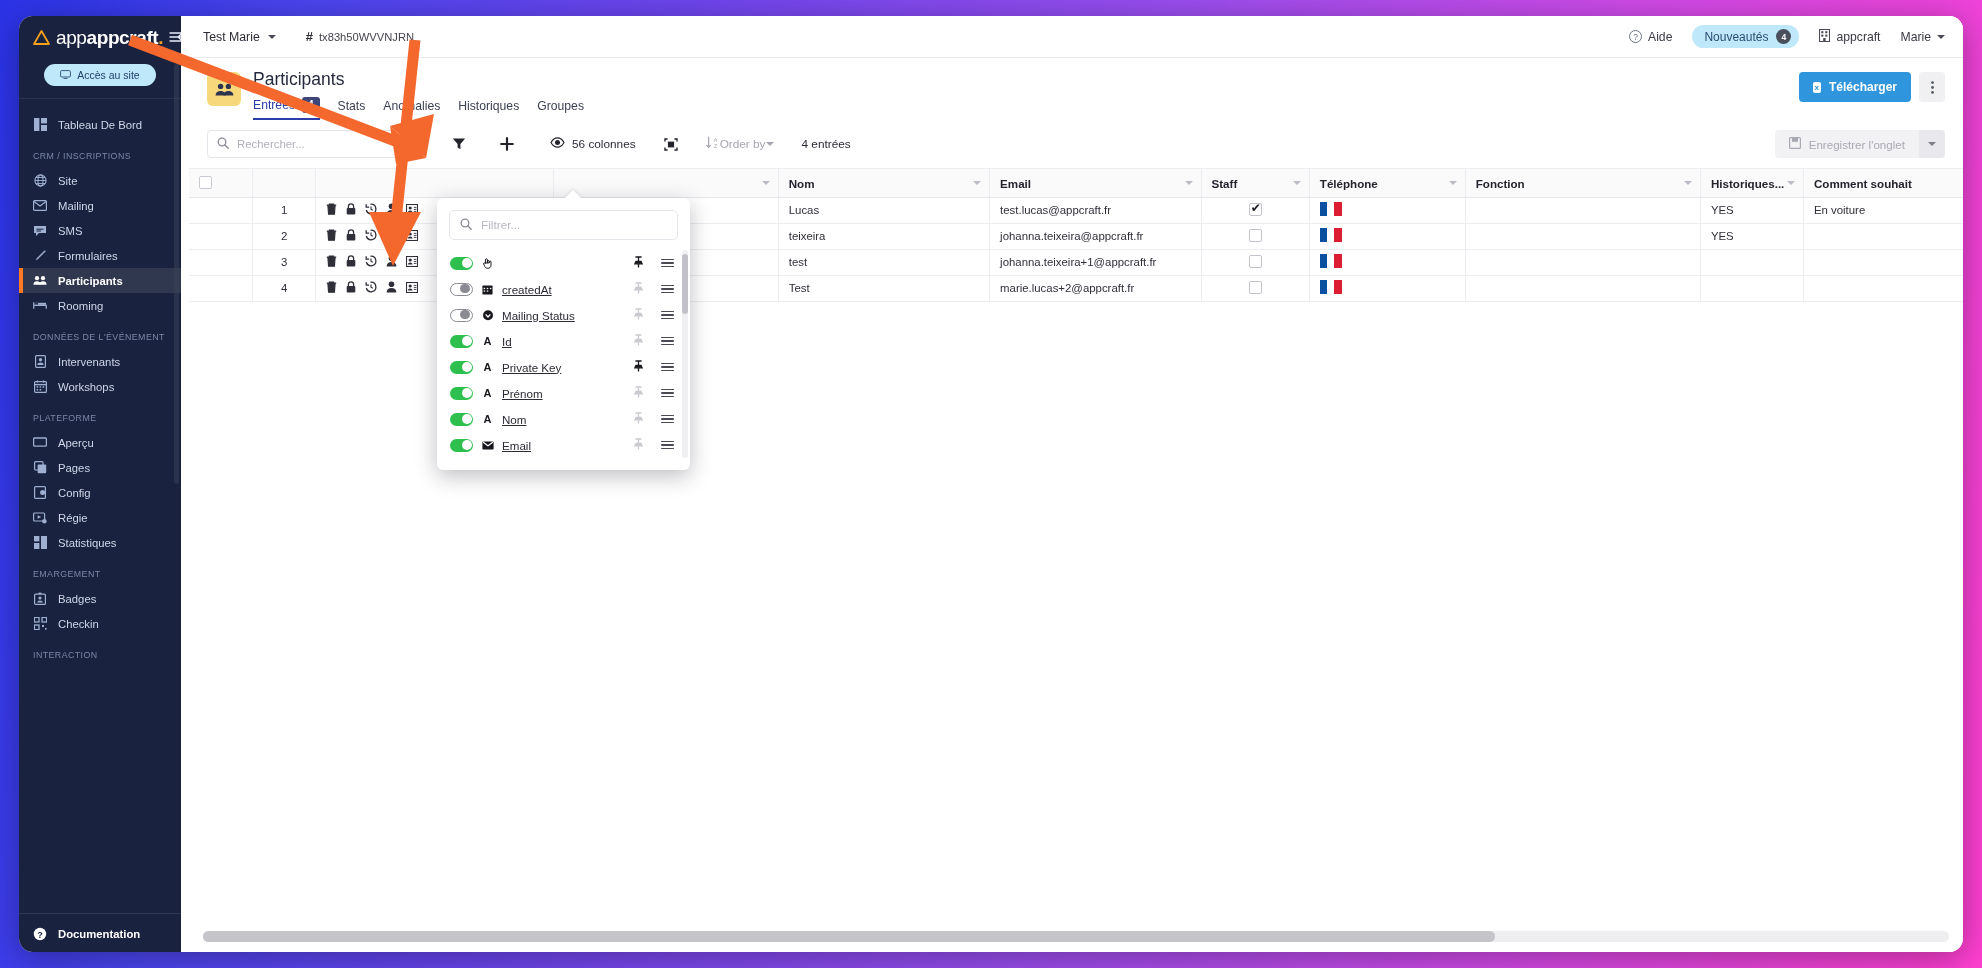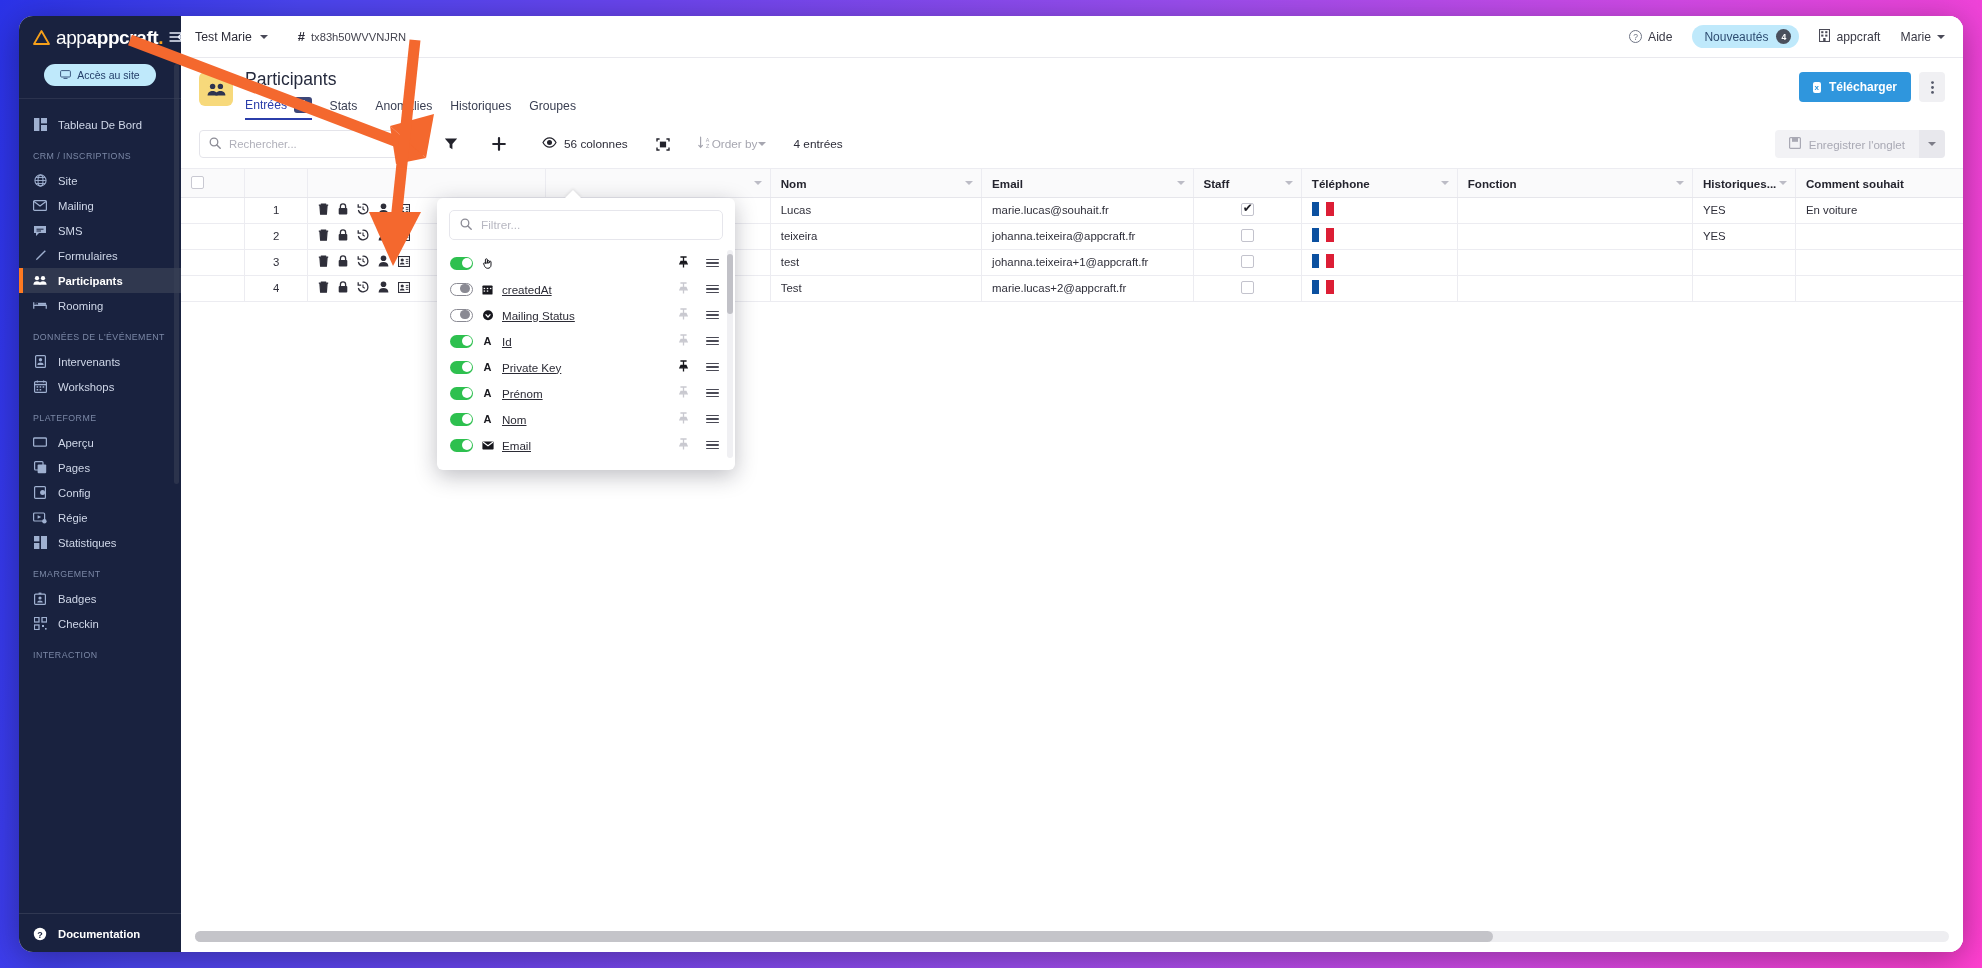--- a/index.html
+++ b/index.html
@@ -69,21 +69,21 @@
   .nav-item.active { background: #30384f; color: #fff; font-weight: 700; }
   .nav-item.active::before {
     content: ""; position: absolute; left: 0; top: 0; bottom: 0;
     width: 3.5px; background: #ff7a21;
   }
   .nav-item.active .ico { color: #fff; }
   .nav-bottom { border-top: 1px solid rgba(255,255,255,.10); padding: 7px 0 6px; }
   .nav-bottom .nav-item { font-weight: 700; color: #ffffff; }
 
   
-  .main { flex: 1 1 auto; display: flex; flex-direction: column; min-width: 0; background: #fff; }
+  .main { flex: 1 1 auto; display: flex; flex-direction: column; min-width: 0; background: #fff; margin-left: 8px; }
 
   
   .topbar {
     height: 42px; flex: 0 0 42px; border-bottom: 1px solid #e9e9ee;
     display: flex; align-items: center; padding: 0 18px 0 14px; gap: 0;
     background: #fff;
   }
   .tb-event { display:flex; align-items:center; gap:8px; font-size: 12.3px; color: #2c2c38; cursor: pointer;}
   .caret { width:0;height:0;border-left:4px solid transparent;border-right:4px solid transparent;border-top:4.5px solid #4a4a58;display:inline-block;}
   .tb-code { display:flex; align-items:center; gap:6px; margin-left: 30px; color:#44444f; font-size: 11.2px;}
@@ -198,21 +198,21 @@
 
   
   .hscroll {
     position:absolute; left:0; right:0; bottom:9px; height: 12px; padding: 0 14px;
   }
   .hscroll .track { background:#eeeef1; height:11px; border-radius:6px; }
   .hscroll .thumb { background:#c4c4c9; height:11px; border-radius:6px; width: 74%; }
 
   
   .popover {
-    position:absolute; left: 418px; top: 182px; width: 298px;
+    position:absolute; left: 418px; top: 182px; width: 253px;
     background:#fff; border-radius:6px; box-shadow: 0 6px 22px rgba(20,20,40,.28);
     z-index: 40; padding: 10px 0 8px 0;
   }
   .popover::before {
     content:""; position:absolute; top:-8px; left: 127px;
     border-left:9px solid transparent; border-right:9px solid transparent; border-bottom:9px solid #fff;
     filter: drop-shadow(0 -2px 1px rgba(0,0,0,.06));
   }
   .pop-search {
     margin: 2px 12px 10px 12px; border:1px solid #e6e6ec; border-radius:5px; height:30px;
@@ -698,21 +698,21 @@
                 <span><svg width="12" height="11" viewBox="0 0 12 11">
                       <rect x="0.5" y="0.5" width="11" height="10" fill="none" stroke="#2f2f3a" stroke-width="1.1"></rect>
                       <circle cx="4.2" cy="4" r="1.6" fill="#2f2f3a"></circle>
                       <path d="M1.9 8.6c0-1.3 1-2 2.3-2s2.3.7 2.3 2z" fill="#2f2f3a"></path>
                       <path d="M7.8 3.4h2.6M7.8 5.4h2.6M7.8 7.4h2.6" stroke="#2f2f3a" stroke-width=".9"></path>
                     </svg></span>
               </div>
             </td>
             <td></td>
             <td>Lucas</td>
-            <td>marie.lucas@souhait.fr</td>
+            <td>test.lucas@appcraft.fr</td>
             <td style="text-align:center"><span class="cell-cb on"></span></td>
             <td><span class="flagfr">
                   <i></i>
                   <i></i>
                   <i></i>
                 </span></td>
             <td></td>
             <td>YES</td>
             <td>En voiture</td>
           </tr>

